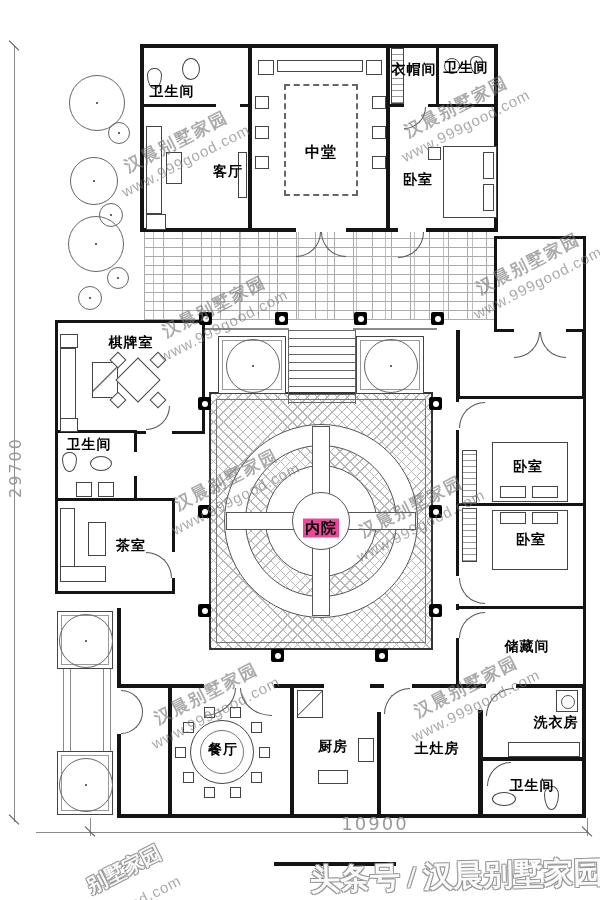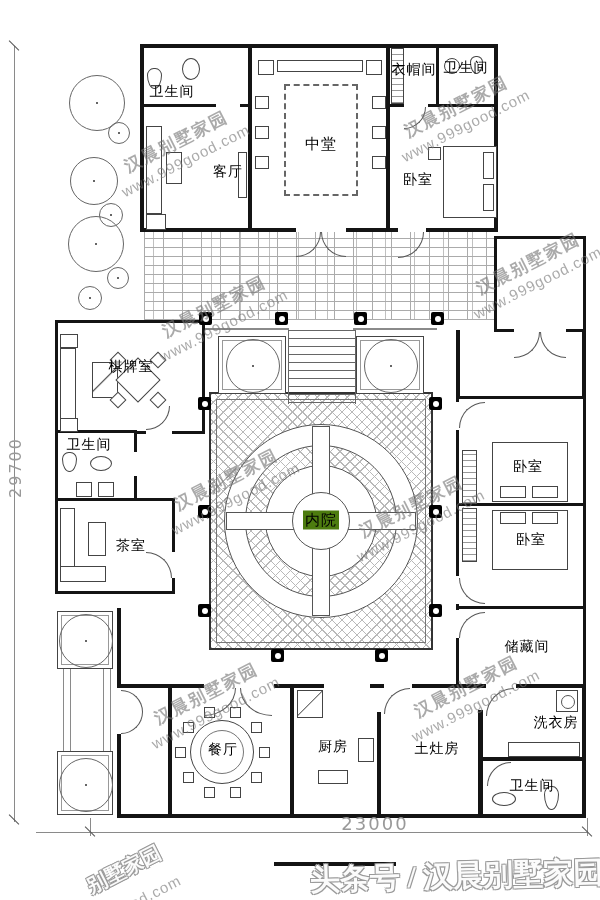--- a/index.html
+++ b/index.html
@@ -5,24 +5,24 @@
   html,body{margin:0;padding:0;background:#fff;}
   .page{position:relative;width:600px;height:900px;background:#fff;overflow:hidden;
         font-family:"Liberation Sans","DejaVu Sans",sans-serif;}
   
   .w{position:absolute;background:#141414;}
   .gapw{position:absolute;background:#ffffff;}
   .room{position:absolute;border:3px solid #141414;box-sizing:border-box;background:#fff;}
   .thinl{position:absolute;background:#8a8a8a;}
   
   .lbl{position:absolute;transform:translate(-50%,-50%);white-space:nowrap;z-index:22;
-       font-family:"Liberation Serif","DejaVu Serif",serif;font-weight:normal;
+       font-family:"Liberation Serif","DejaVu Serif",serif;font-weight:bold;
        font-size:14px;color:#000;letter-spacing:1px;}
-  .lbl.big{font-size:15px;}
-  .lbl.onpattern{background:#4d7c0f;padding:0 2px;}
+  .lbl.big{font-size:15px;margin-top:8px;}
+  .lbl.onpattern{background:#ec4899;padding:0 2px;}
   
   .f{position:absolute;border:1px solid #444;box-sizing:border-box;background:#fff;z-index:8;}
   .hatch{background:repeating-linear-gradient(0deg,#999 0 1px,#fff 1px 6px);}
   .toilet{border-radius:45% 45% 50% 50%/35% 35% 65% 65%;}
   .oval{border-radius:50%;}
   .rot45{transform:rotate(45deg);}
   .washer::after{content:"";position:absolute;left:4px;top:4px;width:12px;height:12px;
        border:1px solid #555;border-radius:50%;}
   .dashedrect{position:absolute;border:2px dashed #666;box-sizing:border-box;z-index:6;}
   
@@ -271,21 +271,21 @@
   <div class="colm" style="left:429px;top:604px;"></div>
   <div class="colm" style="left:271px;top:649px;"></div>
   <div class="colm" style="left:375px;top:649px;"></div>
 
   <div class="lbl" style="left:172px;top:92px;">卫生间</div>
   <div class="lbl" style="left:228px;top:172px;">客厅</div>
   <div class="lbl big" style="left:321px;top:144px;">中堂</div>
   <div class="lbl" style="left:414px;top:70px;">衣帽间</div>
   <div class="lbl" style="left:466px;top:68px;">卫生间</div>
   <div class="lbl" style="left:418px;top:180px;">卧室</div>
-  <div class="lbl" style="left:131px;top:367px;">棋牌室</div>
+  <div class="lbl" style="left:131px;top:343px;">棋牌室</div>
   <div class="lbl" style="left:89px;top:445px;">卫生间</div>
   <div class="lbl" style="left:131px;top:546px;">茶室</div>
   <div class="lbl big onpattern" style="left:321px;top:520px;">内院</div>
   <div class="lbl" style="left:528px;top:467px;">卧室</div>
   <div class="lbl" style="left:531px;top:540px;">卧室</div>
   <div class="lbl" style="left:527px;top:647px;">储藏间</div>
   <div class="lbl" style="left:223px;top:750px;">餐厅</div>
   <div class="lbl" style="left:333px;top:747px;">厨房</div>
   <div class="lbl" style="left:437px;top:749px;">土灶房</div>
   <div class="lbl" style="left:556px;top:723px;">洗衣房</div>
@@ -293,21 +293,21 @@
 
   <div class="thinl" style="left:14px;top:46px;width:1px;height:776px;"></div>
   <div class="tick" style="left:7px;top:45px;"></div>
   <div class="tick" style="left:7px;top:819px;"></div>
   <div class="dim" style="left:-33px;top:458px;width:96px;text-align:center;transform:rotate(-90deg);font-size:16px;">29700</div>
   <div class="thinl" style="left:36px;top:832px;width:552px;height:1px;"></div>
   <div class="thinl" style="left:90px;top:818px;width:1px;height:18px;"></div>
   <div class="thinl" style="left:587px;top:818px;width:1px;height:18px;"></div>
   <div class="tick" style="left:83px;top:831px;"></div>
   <div class="tick" style="left:580px;top:831px;"></div>
-  <div class="dim" style="left:330px;top:813px;width:90px;text-align:center;">23000</div>
+  <div class="dim" style="left:330px;top:813px;width:90px;text-align:center;">10900</div>
 
   <div class="w" style="left:274px;top:862px;width:122px;height:4px;z-index:30;"></div>
 
   <div class="wm" style="left:110px;top:130px;">
     <div class="l1">汉晨别墅家园</div>
       <div class="l2">www.999good.com</div>
     </div>
   <div class="wm" style="left:390px;top:95px;">
     <div class="l1">汉晨别墅家园</div>
       <div class="l2">www.999good.com</div>

